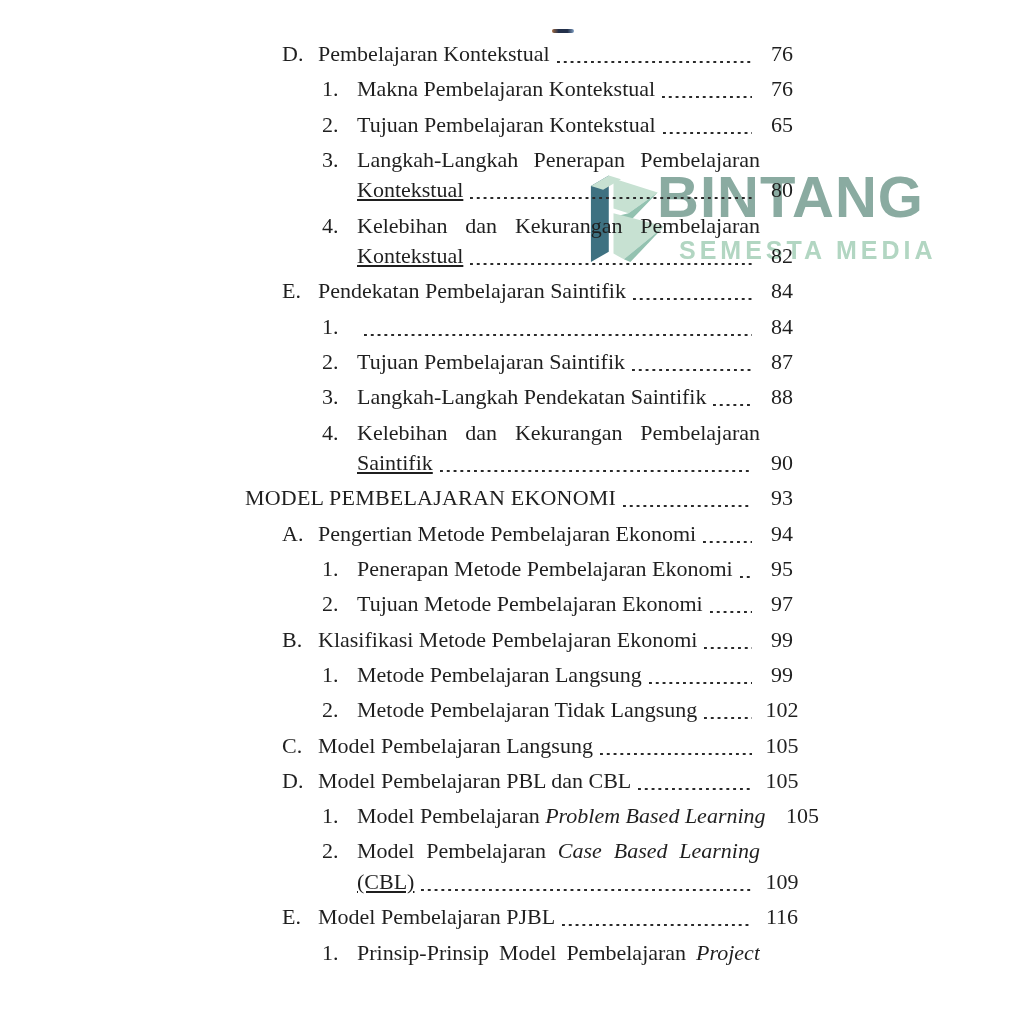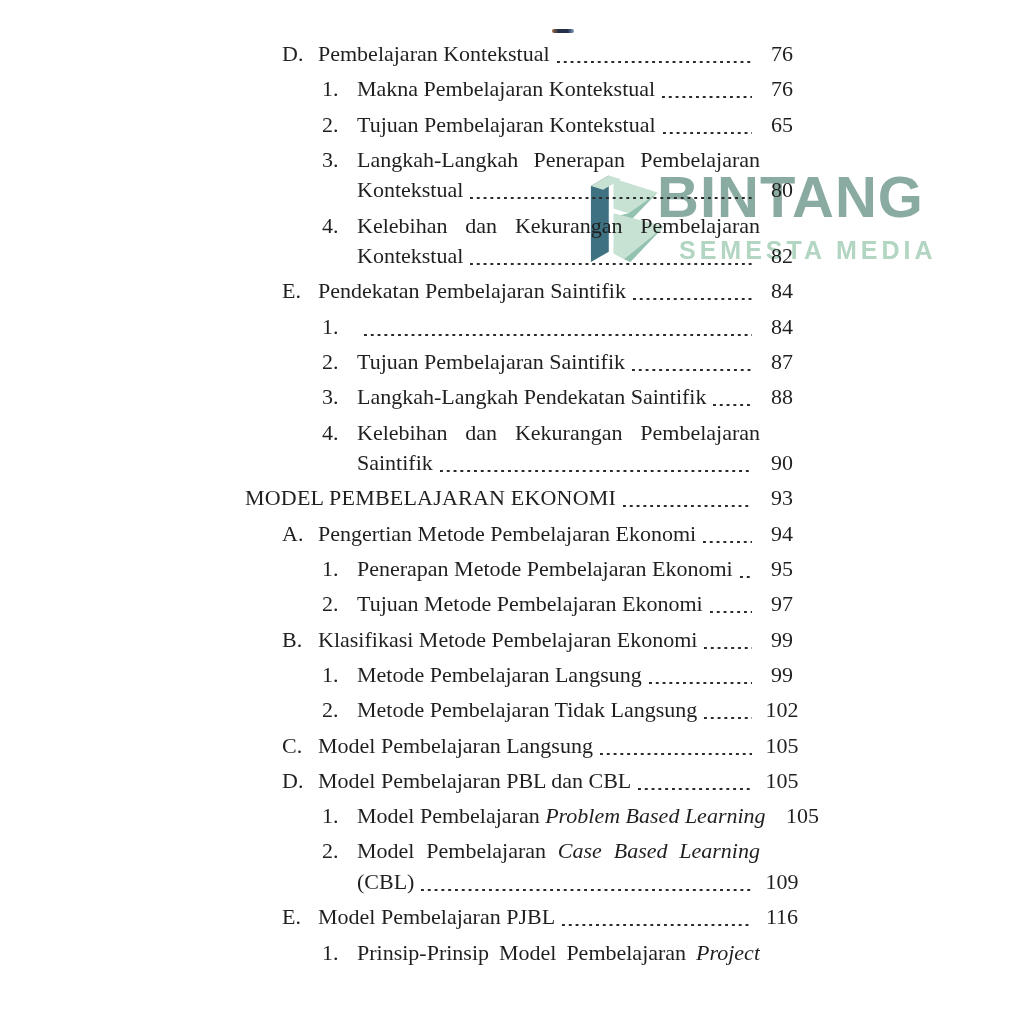--- a/index.html
+++ b/index.html
@@ -44,21 +44,21 @@
   .row{
     display:flex;align-items:baseline;
     height:30px;margin-top:5.3px;
     white-space:nowrap;
   }
   .row:first-child{margin-top:0;}
   .row.cont{margin-top:0.5px;}
   .row .label{flex:0 0 auto;display:inline-block;}
   .row.letter .label{margin-left:37px;width:36px;}
   .row.number .label{margin-left:77px;width:35px;}
-  .row.cont .txt{margin-left:112px;}
+  .row.cont .txt{margin-left:112px;text-decoration:underline;}
   .row.chapter .txt{font-weight:400;letter-spacing:0.2px;}
   .row .txt{flex:0 0 auto;}
   .row.justify .txt{
     flex:1 1 auto;margin-right:46px;
     text-align:justify;text-align-last:justify;
     white-space:normal;overflow:hidden;height:30px;
   }
   .dots{
     flex:1 1 auto;align-self:flex-end;
     height:6px;margin:0 6px 4px 7px;

